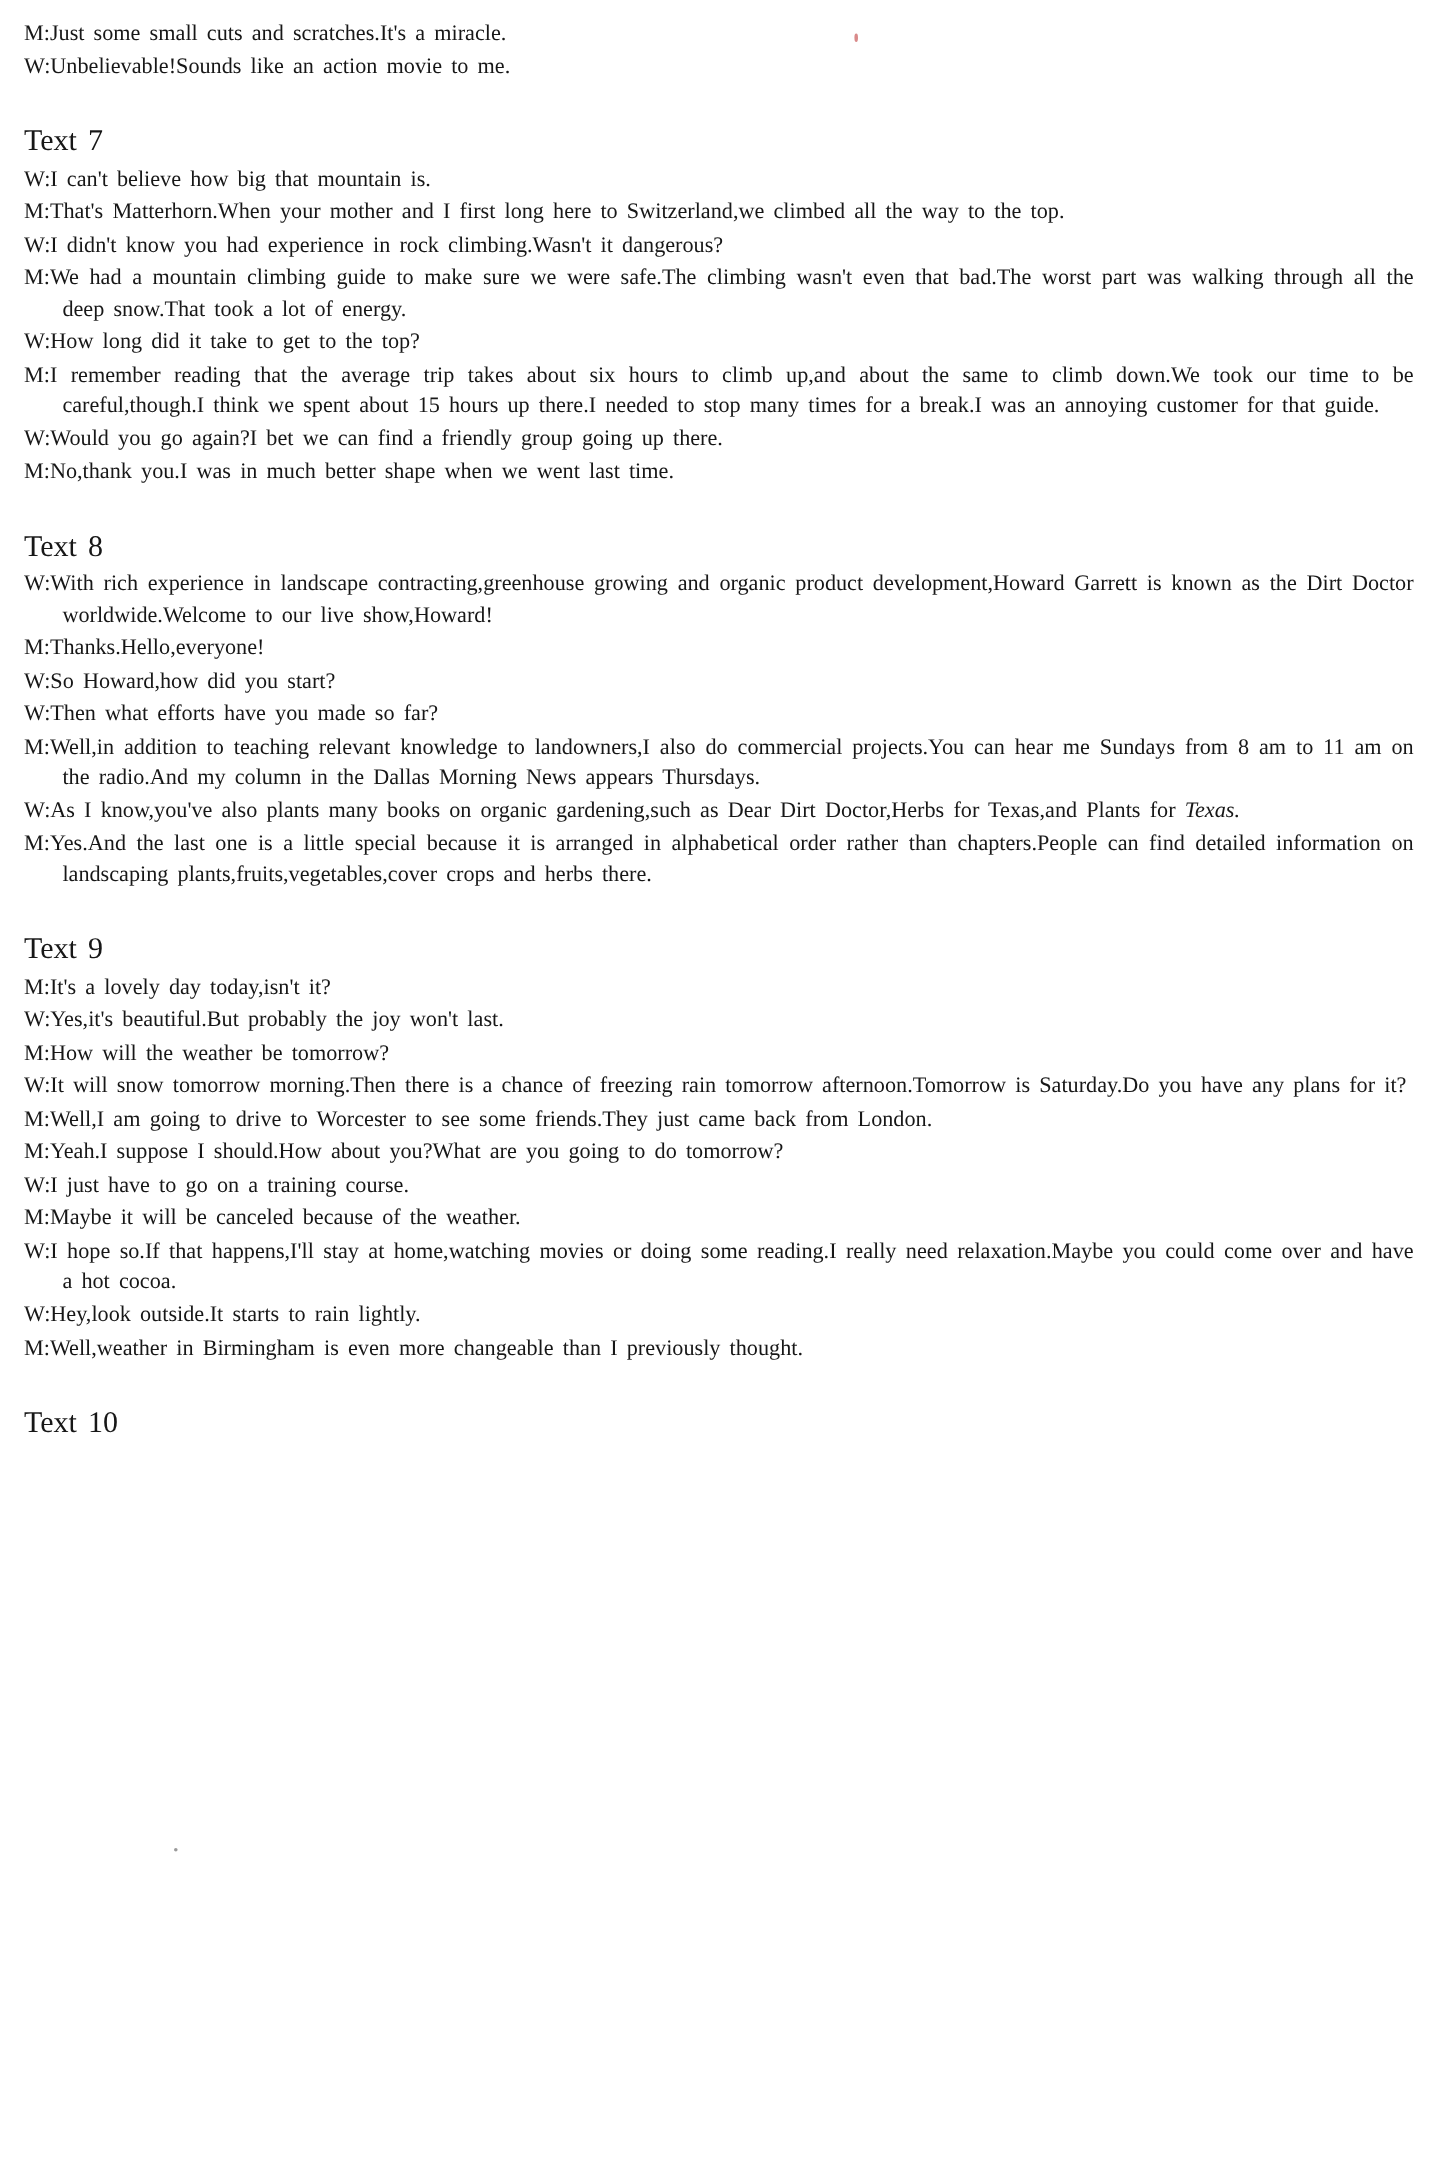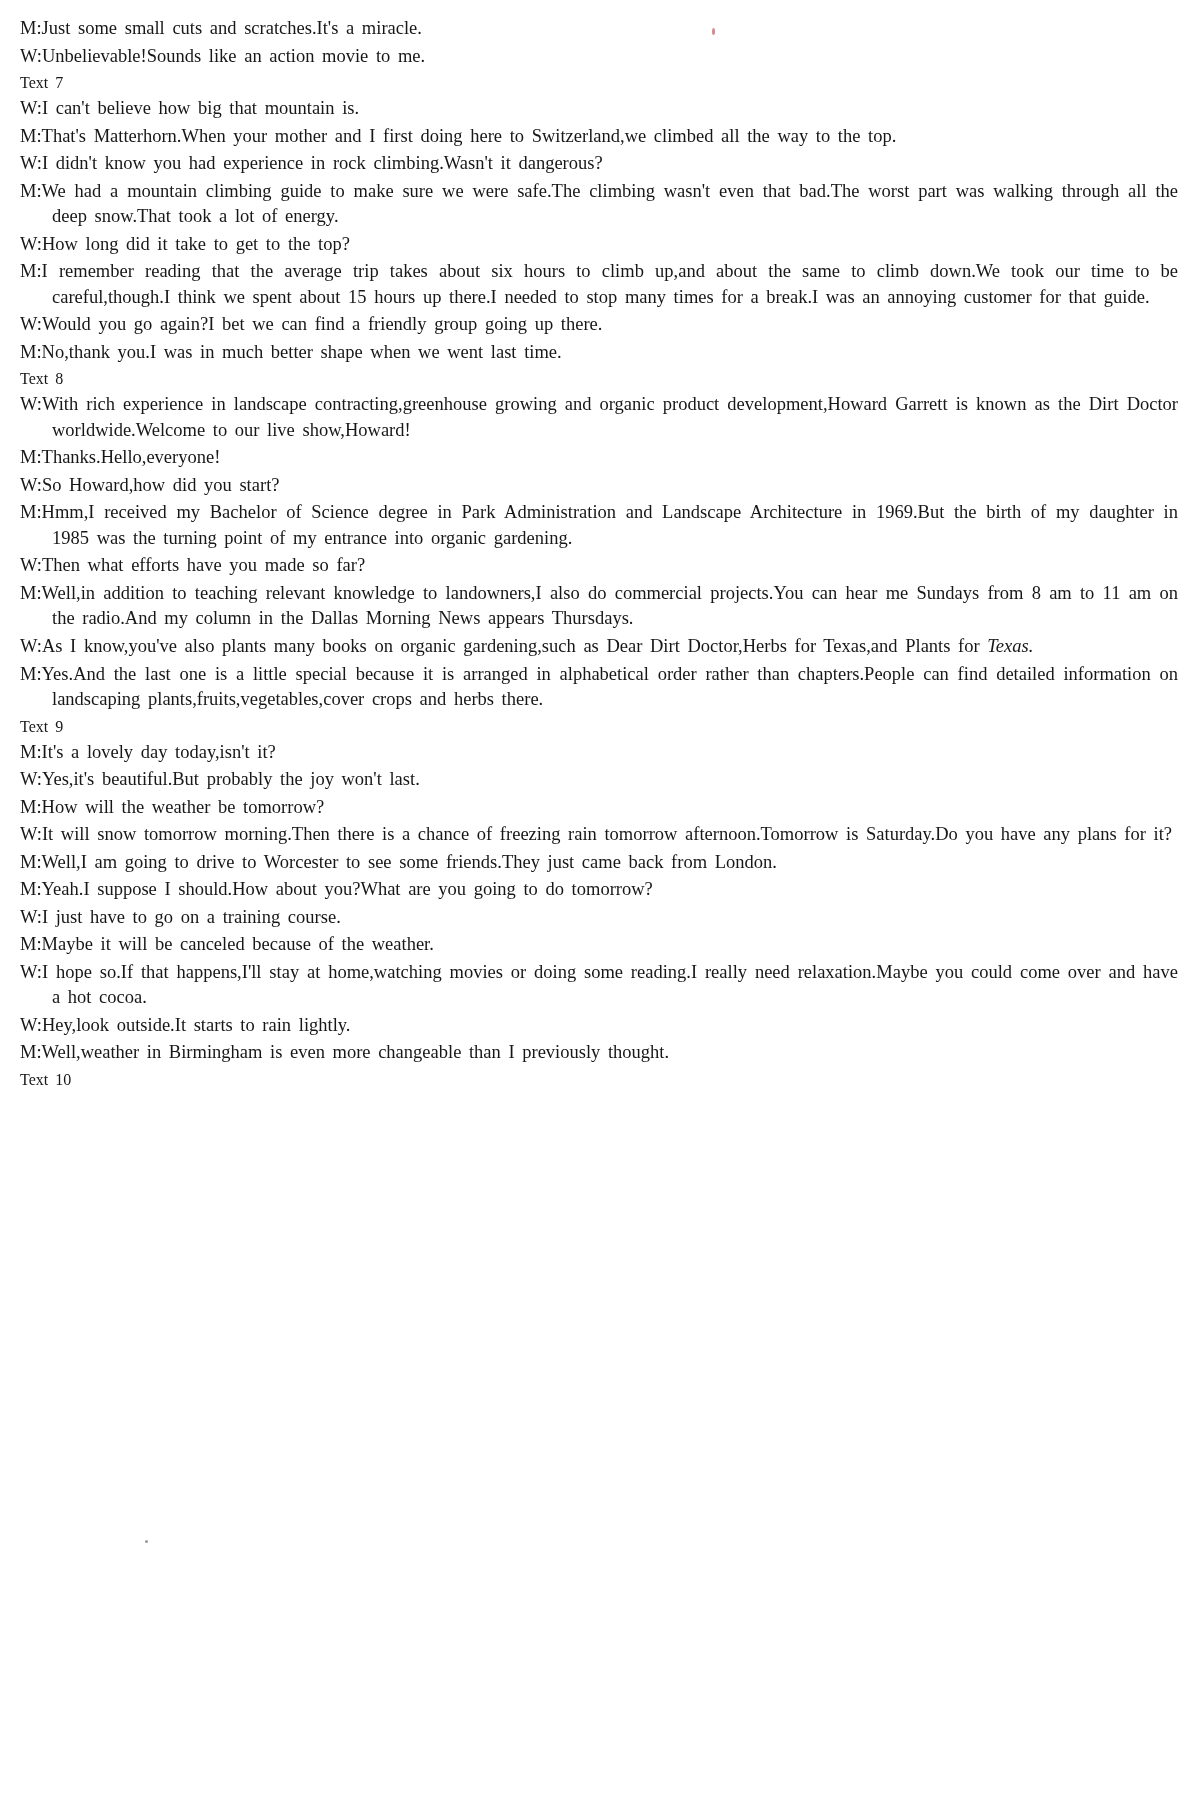--- a/index.html
+++ b/index.html
@@ -24,23 +24,23 @@
     font-size: 18.5px;
     line-height: 1.38;
     text-align: justify;
     padding-left: 32px;
     text-indent: -32px;
     margin-top: 2px;
     word-spacing: 3px;
   }
   .para:first-child { margin-top: 0; }
   .heading {
-    font-size: 16px;
+    font-size: 25px;
     line-height: 1.38;
-    margin-top: 3px;
+    margin-top: 32px;
     word-spacing: 3px;
   }
   .italic { font-style: italic; }
   .blank-underline {
     border-bottom: 1.6px solid #1c1c1c;
     padding-right: 48px;
     padding-bottom: 1px;
     word-spacing: 11px;
   }
   .speck {
@@ -60,32 +60,31 @@
 </style>
 </head>
 <body>
 
 <div class="page">
   <div id="doc">
       <div class="para">M:Just some small cuts and scratches.It's a miracle.</div>
       <div class="para">W:Unbelievable!Sounds like an action movie to me.</div>
       <div class="heading">Text 7</div>
       <div class="para">W:I can't believe how big that mountain is.</div>
-      <div class="para">M:That's Matterhorn.When your mother and I first doing here to Switzerland,we climbed all the way to the top.</div>
+      <div class="para">M:That's Matterhorn.When your mother and I first long here to Switzerland,we climbed all the way to the top.</div>
       <div class="para">W:I didn't know you had experience in rock climbing.Wasn't it dangerous?</div>
       <div class="para">M:We had a mountain climbing guide to make sure we were safe.The climbing wasn't even that bad.The worst part was walking through all the deep snow.That took a lot of energy.</div>
       <div class="para">W:How long did it take to get to the top?</div>
       <div class="para">M:I remember reading that the average trip takes about six hours to climb up,and about the same to climb down.We took our time to be careful,though.I think we spent about 15 hours up there.I needed to stop many times for a break.I was an annoying customer for that guide.</div>
       <div class="para">W:Would you go again?I bet we can find a friendly group going up there.</div>
       <div class="para">M:No,thank you.I was in much better shape when we went last time.</div>
       <div class="heading">Text 8</div>
       <div class="para">W:With rich experience in landscape contracting,greenhouse growing and organic product development,Howard Garrett is known as the Dirt Doctor worldwide.Welcome to our live show,Howard!</div>
       <div class="para">M:Thanks.Hello,everyone!</div>
       <div class="para">W:So Howard,how did you start?</div>
-      <div class="para">M:Hmm,I received my Bachelor of Science degree in Park Administration and Landscape Architecture in 1969.But the birth of my daughter in 1985 was the turning point of my entrance into organic gardening.</div>
       <div class="para">W:Then what efforts have you made so far?</div>
       <div class="para">M:Well,in addition to teaching relevant knowledge to landowners,I also do commercial projects.You can hear me Sundays from 8 am to 11 am on the radio.And my column in the Dallas Morning News appears Thursdays.</div>
       <div class="para"><span>W:As I know,you've also plants many books on organic gardening,such as Dear Dirt Doctor,Herbs for Texas,and Plants for </span><span class="italic">Texas.</span></div>
       <div class="para">M:Yes.And the last one is a little special because it is arranged in alphabetical order rather than chapters.People can find detailed information on landscaping plants,fruits,vegetables,cover crops and herbs there.</div>
       <div class="heading">Text 9</div>
       <div class="para">M:It's a lovely day today,isn't it?</div>
       <div class="para">W:Yes,it's beautiful.But probably the joy won't last.</div>
       <div class="para">M:How will the weather be tomorrow?</div>
       <div class="para">W:It will snow tomorrow morning.Then there is a chance of freezing rain tomorrow afternoon.Tomorrow is Saturday.Do you have any plans for it?</div>
       <div class="para">M:Well,I am going to drive to Worcester to see some friends.They just came back from London.</div>

